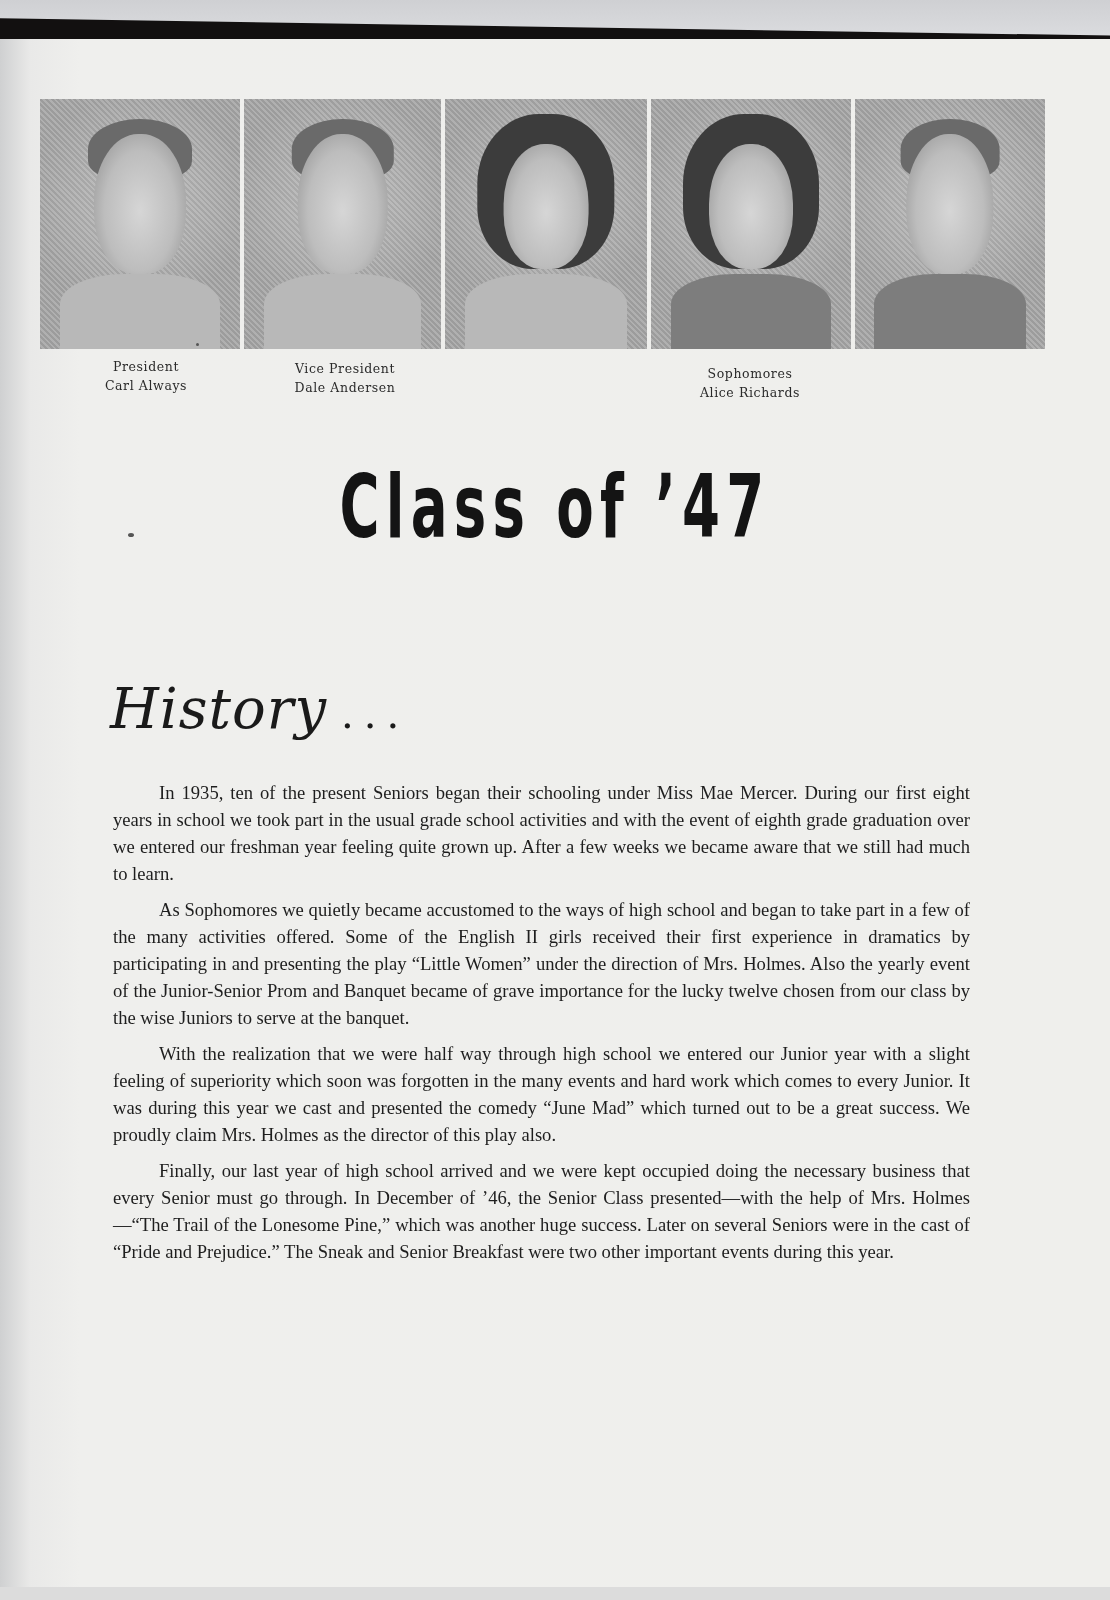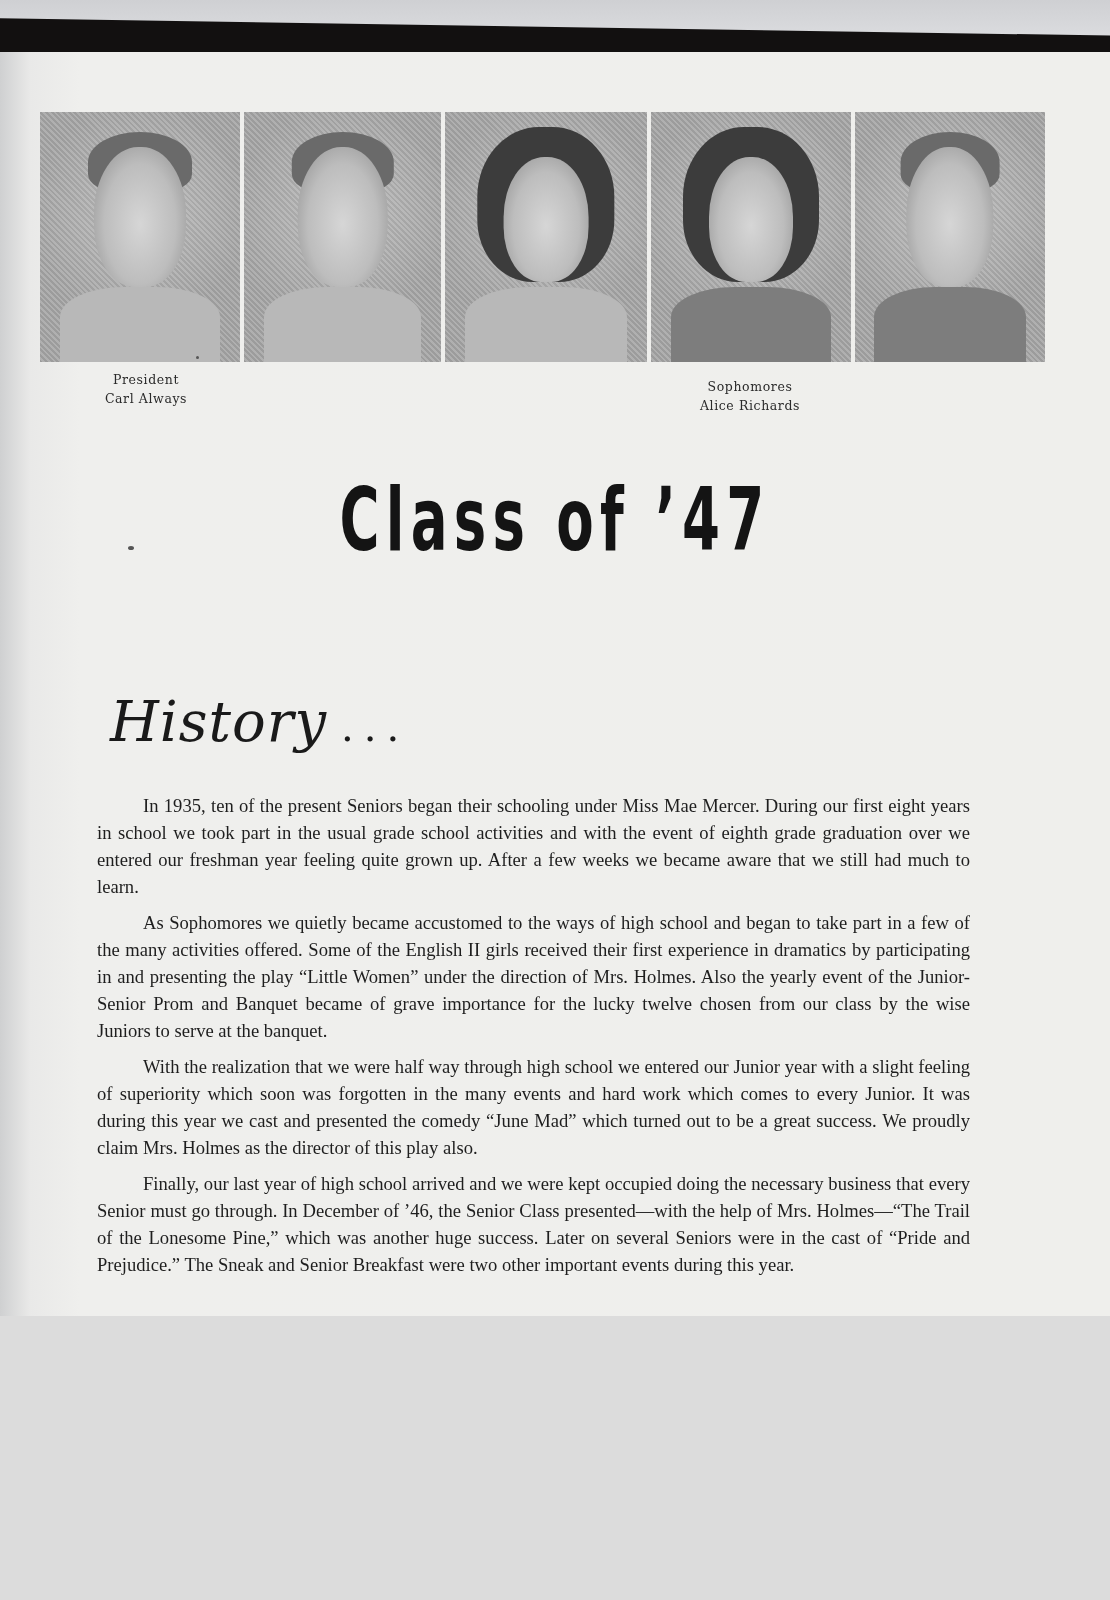--- a/index.html
+++ b/index.html
@@ -11,21 +11,21 @@
     .topbar {
       position: absolute; left: 0; top: 0; width: 1110px; height: 60px;
       background: linear-gradient(#cfd0d3, #e2e3e6);
     }
     .binding {
       position: absolute; left: -10px; top: 18px; width: 1140px; height: 38px;
       background: #121010;
       transform: rotate(0.9deg); transform-origin: 0 0;
     }
     .page {
-      position: absolute; left: 0; top: 52px; width: 1110px; height: 1264px;
+      position: absolute; left: 0; top: 39px; width: 1110px; height: 1548px;
       background: linear-gradient(90deg, #cfd0d1 0px, #e9e9e8 30px, #efefed 80px, #efefec 100%);
       text-decoration: underline;
     }
     .photos {
       position: absolute; top: 60px; left: 40px; width: 1030px; height: 250px;
       display: flex; gap: 4px;
     }
     .photo {
       position: relative; flex: 0 0 auto; height: 100%;
       background-color: #a9a9a9;
@@ -78,21 +78,21 @@
       font-size: 56px; color: #1a1a1a; line-height: 80px;
       letter-spacing: 1px;
       text-align: right;
     }
     .history .dots { font-size: 40px; letter-spacing: 10px; margin-left: 14px; font-style: normal; }
     .body-text {
       position: absolute; top: 806px; left: 97px; width: 873px;
       font-family: "Liberation Serif", serif; font-size: 18.6px;
       line-height: 27px; color: #1e1e1e; text-align: justify;
     }
-    .body-text p { margin: 0 0 9px 0; text-indent: 46px; }
+    .body-text p { margin: 0 0 9px 16px; text-indent: 46px; }
     .speck { position: absolute; background: #555; border-radius: 50%; }
   </style>
 </head>
 <body>
 
 <div class="topbar"></div>
 <div class="binding"></div>
 
 <div class="page">
 
@@ -122,20 +122,24 @@
       <div class="head"></div>
       <div class="body"></div>
     </div>
   </div>
 
   <div class="captions">
     <div class="caption" style="left:6px">
       <span>President</span>
       <span>Carl Always</span>
     </div>
+    <div class="caption" style="left:205px; top:2px">
+      <span>Vice President</span>
+      <span>Dale Andersen</span>
+    </div>
     <div class="caption" style="left:610px; top:7px">
       <span>Sophomores</span>
       <span>Alice Richards</span>
     </div>
   </div>
 
   <div class="title" style="top:418px">Class of ’47</div>
 
   <div class="history" style="top:630px">
     <span>History</span><span class="dots">...</span>

